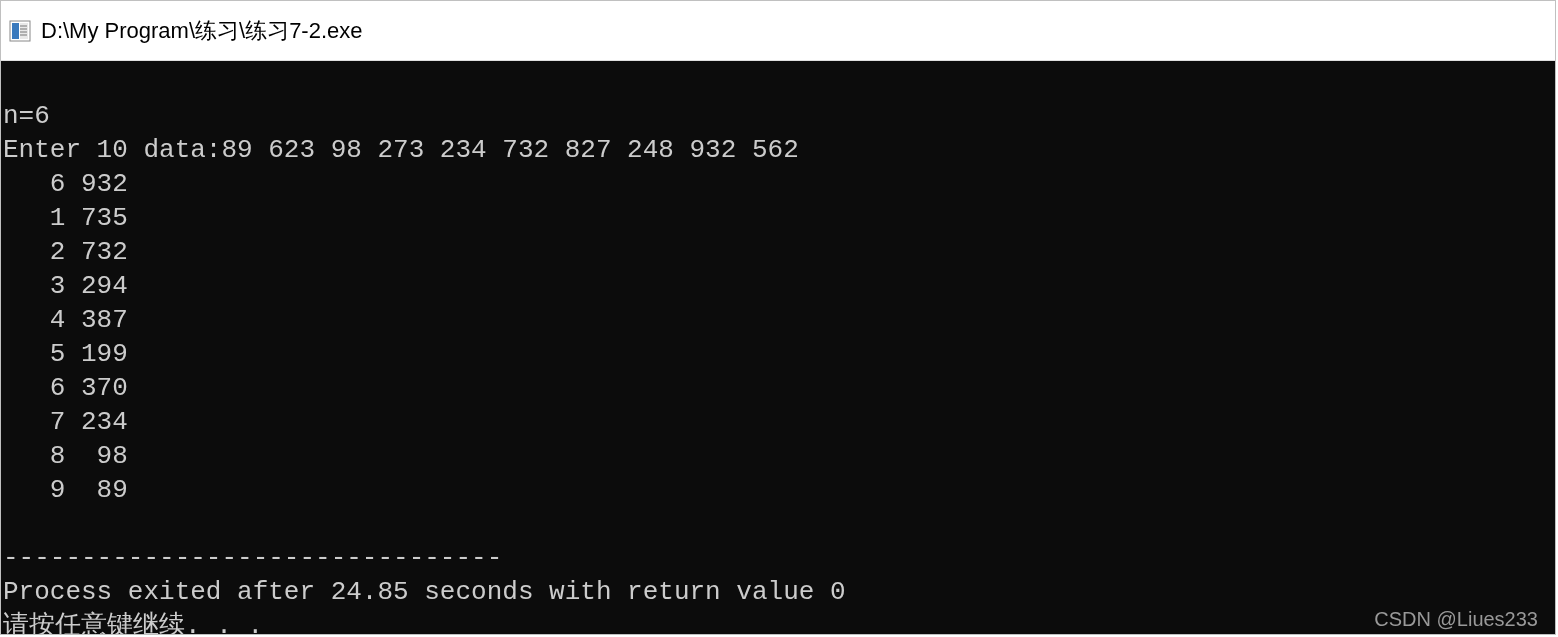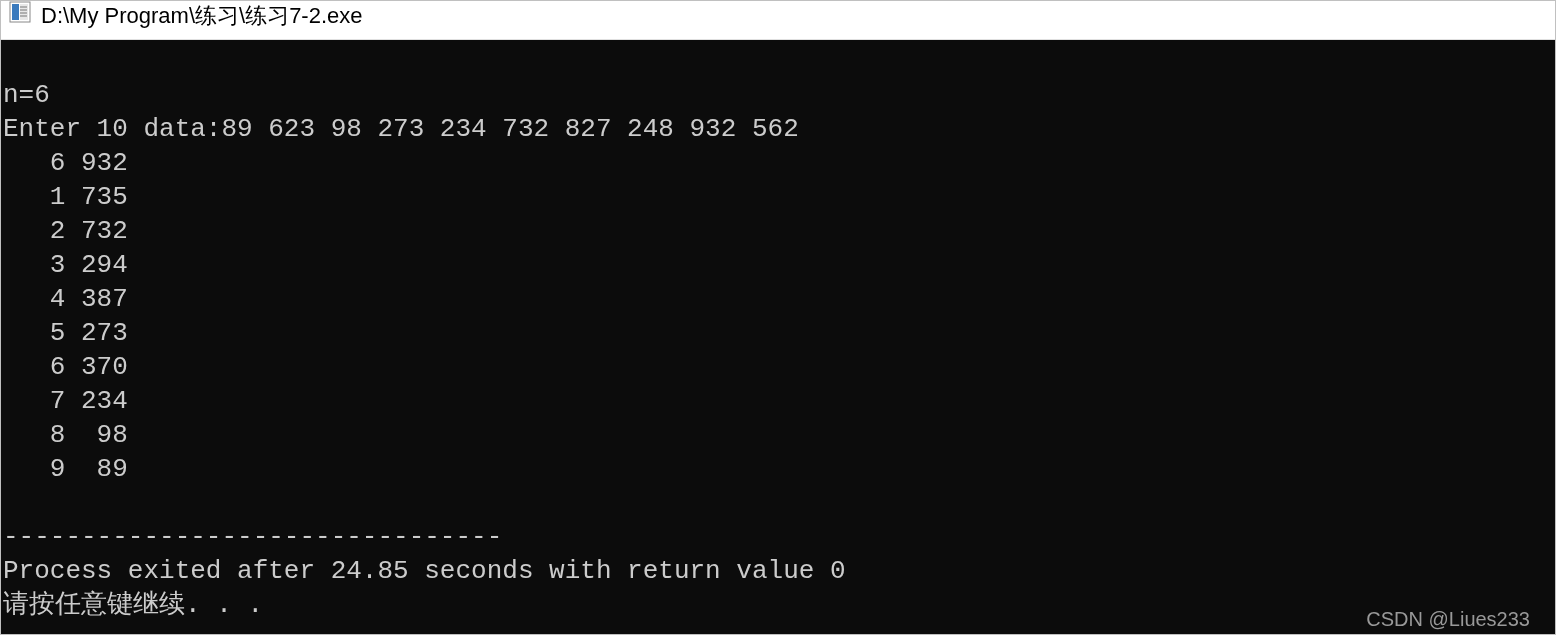--- a/index.html
+++ b/index.html
@@ -17,24 +17,25 @@
     }
     .window {
       width: 1556px;
       height: 635px;
       border: 1px solid #c0c0c0;
       background: #ffffff;
       display: flex;
       flex-direction: column;
     }
     .titlebar {
-      height: 39px;
+      height: 60px;
       background: #ffffff;
       display: flex;
-      padding: 0 8px;
+      align-items: center;
+      padding: 16px 8px;
       border-bottom: 1px solid #e0e0e0;
     }
     .titlebar-icon {
       width: 22px;
       height: 22px;
       margin-right: 10px;
       display: inline-block;
     }
     .titlebar-title {
       font-size: 22px;
@@ -49,21 +50,21 @@
       font-size: 26px;
       line-height: 34px;
       padding: 4px 2px;
       white-space: pre;
       overflow: hidden;
       position: relative;
     }
     .watermark {
       position: absolute;
       bottom: 6px;
-      right: 28px;
+      right: 20px;
       color: #999999;
       font-size: 20px;
       font-family: "Microsoft YaHei", sans-serif;
     }
   </style>
 </head>
 <body>
 
 <div class="window">
   <div class="titlebar">
@@ -81,21 +82,21 @@
     <span class="titlebar-title">D:\My Program\练习\练习7-2.exe</span>
   </div>
   <div class="console">
 <span>n=6</span>
 <span>Enter 10 data:89 623 98 273 234 732 827 248 932 562</span>
 <span>   6 932</span>
 <span>   1 735</span>
 <span>   2 732</span>
 <span>   3 294</span>
 <span>   4 387</span>
-<span>   5 273</span>
+<span>   5 199</span>
 <span>   6 370</span>
 <span>   7 234</span>
 <span>   8  98</span>
 <span>   9  89</span>
 <span></span>
 <span>--------------------------------</span>
 <span>Process exited after 24.85 seconds with return value 0</span>
 <span>请按任意键继续. . .</span>
   </div>
 </div>

